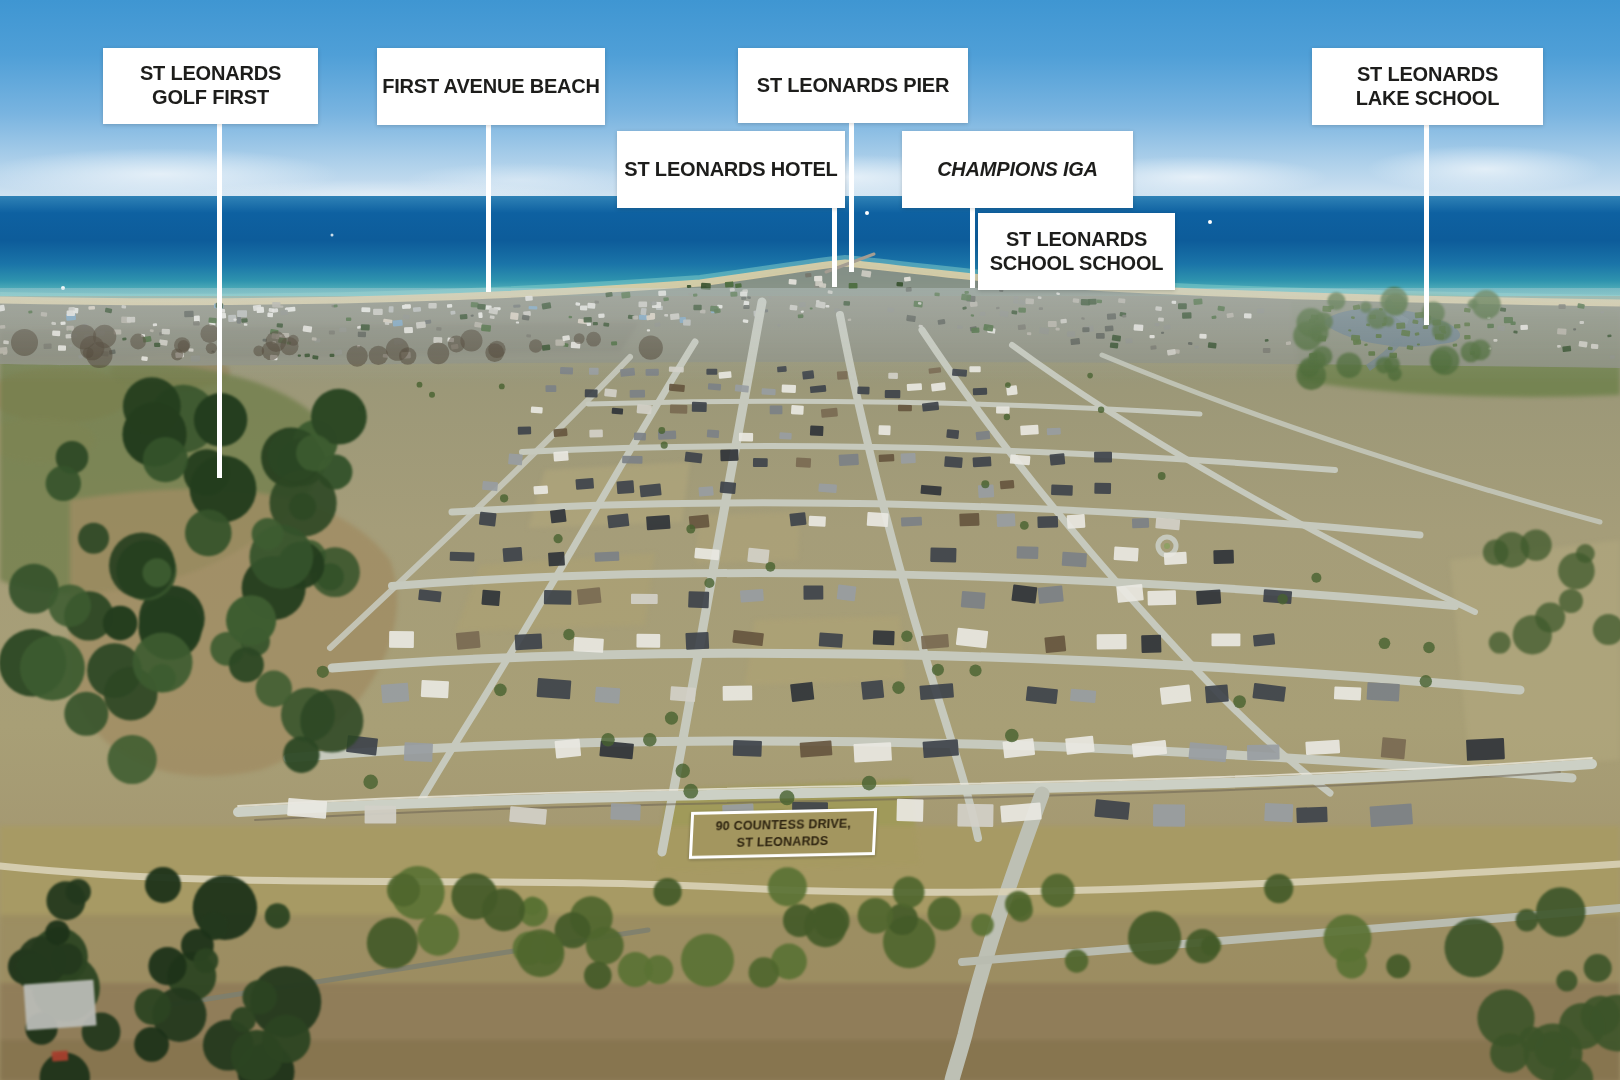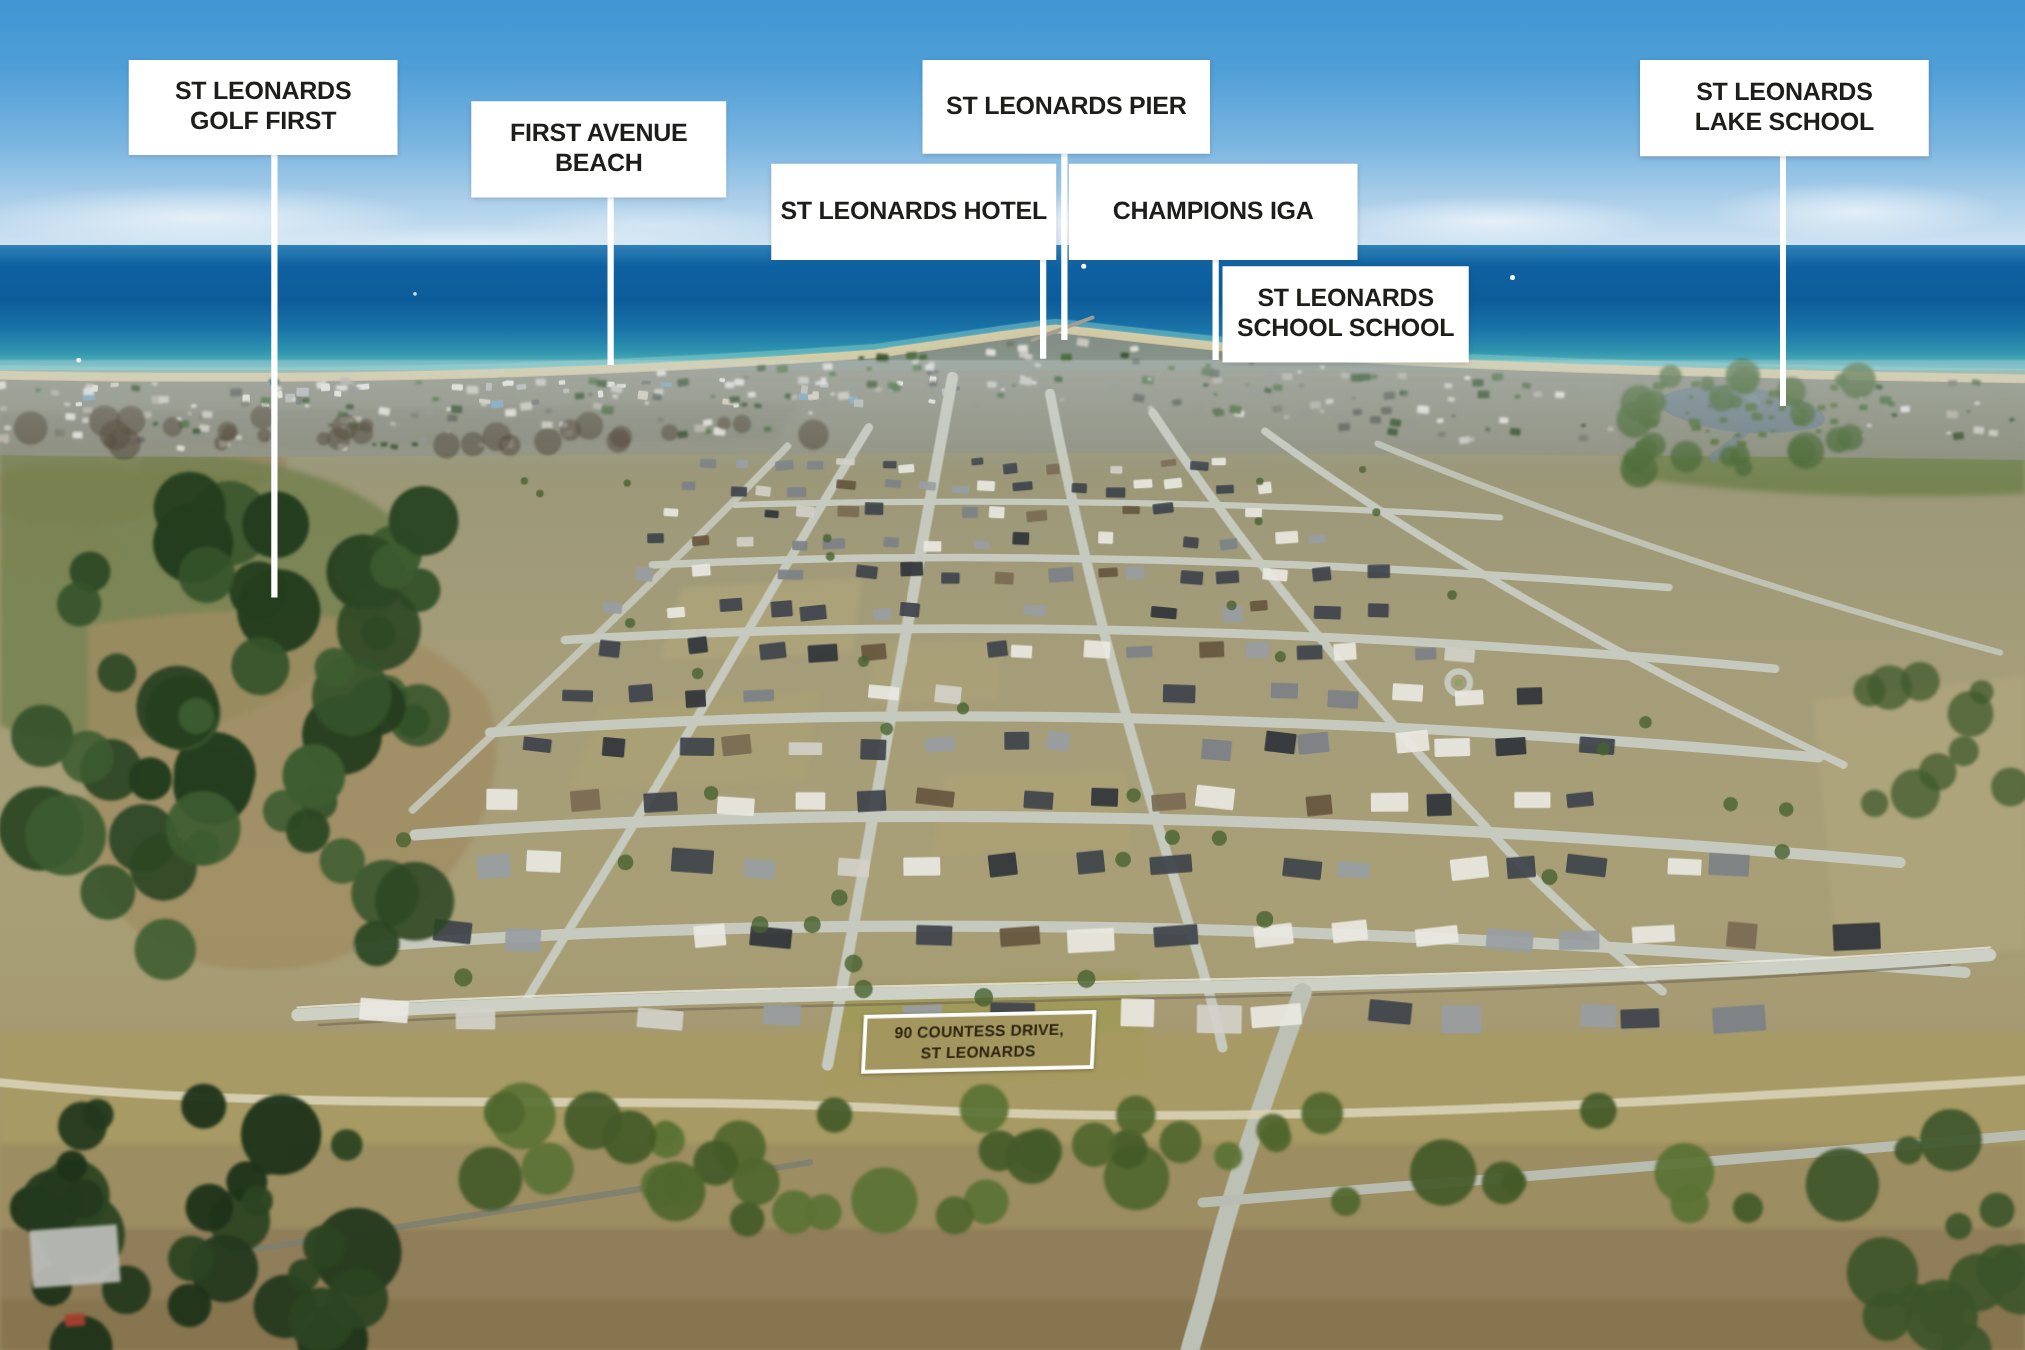--- a/index.html
+++ b/index.html
@@ -30,24 +30,24 @@
   .ld-pier {left:849px;top:122px;height:150px;}
   .ld-hotel{left:832px;top:207px;height:80px;}
   .ld-iga  {left:970px;top:207px;height:81px;}
   .ld-lake {left:1424px;top:124px;height:201px;}
   
   .callout{position:absolute;background:#ffffff;color:#1d1d1b;
        display:flex;flex-direction:column;align-items:center;justify-content:center;
        text-align:center;font-weight:700;font-size:20px;line-height:1.18;
        letter-spacing:-0.2px;box-shadow:0 1px 4px rgba(0,0,0,.18);}
   #co-golf  {left:103px;top:48px;width:215px;height:76px;}
-  #co-beach {left:377px;top:48px;width:204px;height:77px;margin-top:33px;}
+  #co-beach {left:377px;top:48px;width:228px;height:77px;}
   #co-pier  {left:738px;top:48px;width:230px;height:75px;}
   #co-hotel {left:617px;top:131px;width:228px;height:77px;}
-  #co-iga   {left:855px;top:131px;width:231px;height:77px;}
+  #co-iga   {left:902px;top:131px;width:231px;height:77px;font-style:italic;}
   #co-school{left:978px;top:213px;width:197px;height:77px;}
   #co-lake  {left:1312px;top:48px;width:231px;height:77px;}
   
   .site-sign{position:absolute;left:690px;top:810px;width:186px;height:47px;
        background:#ffffff;padding:3px;box-sizing:border-box;
        transform:rotate(-1.2deg) skewX(-4deg);box-shadow:0 1px 3px rgba(0,0,0,.3);}
   .site-sign-inner{width:100%;height:100%;background:#a3965f;
        display:flex;flex-direction:column;align-items:center;justify-content:center;
        font-weight:700;font-size:12.5px;line-height:1.3;color:#2e2410;letter-spacing:.2px;text-align:center;}
 </style>

